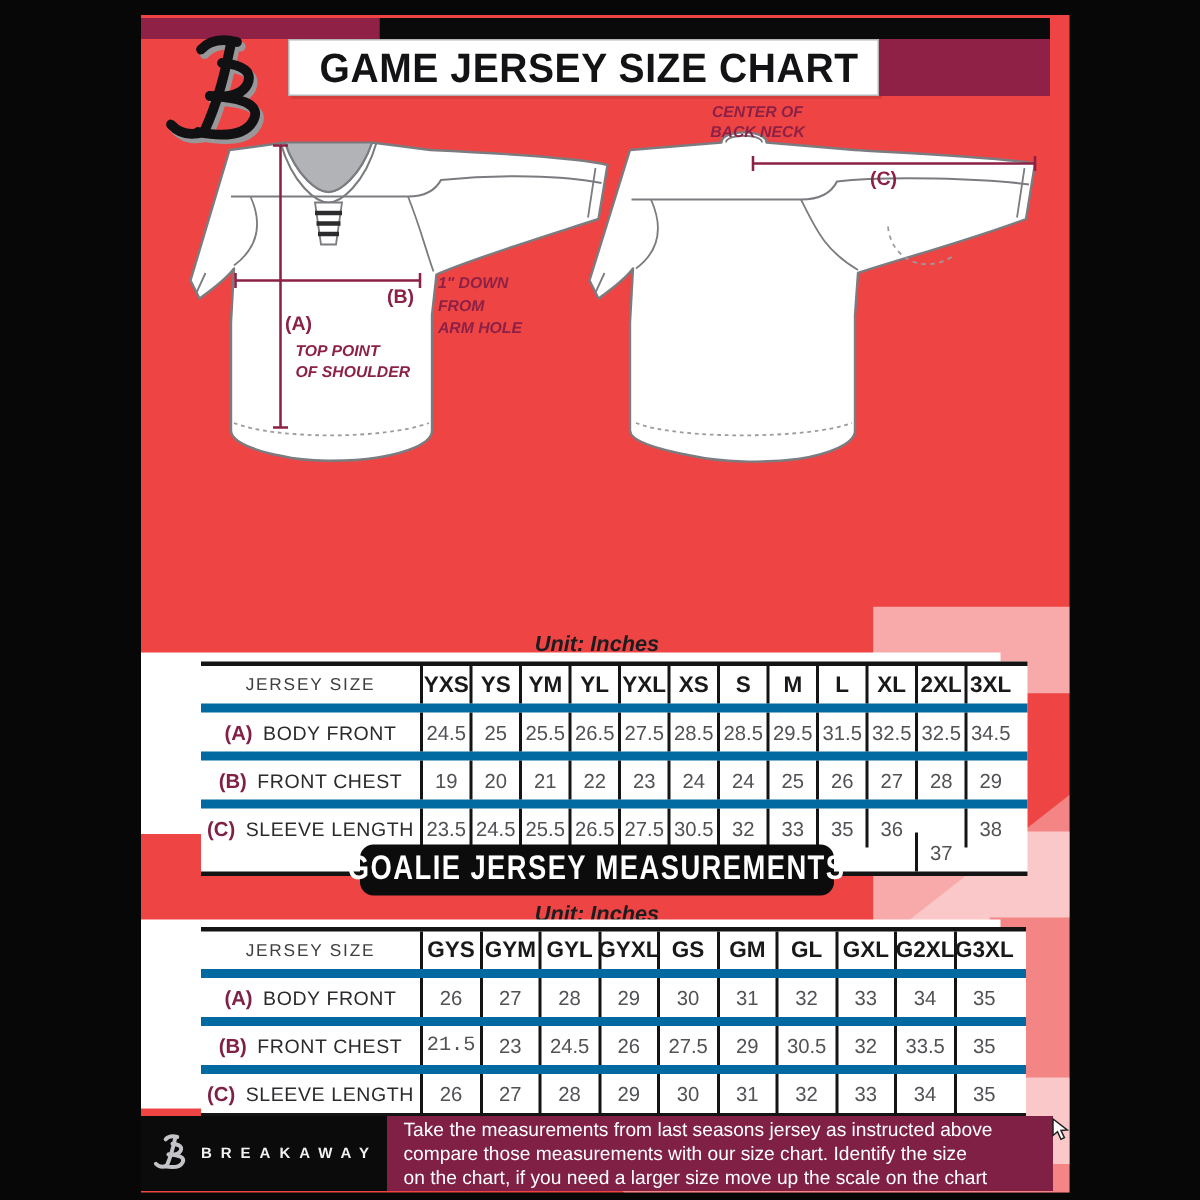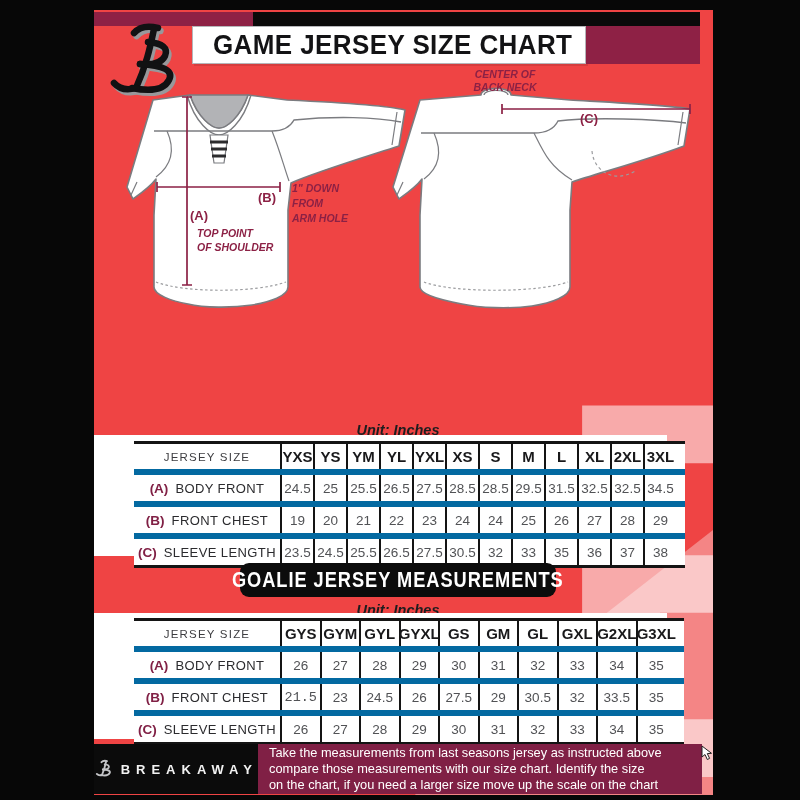--- a/index.html
+++ b/index.html
@@ -79,21 +79,21 @@
   .corner-lbl{font-size:11.5px;letter-spacing:1.2px;color:#3d3d40;}
   .sz-h{font-size:15px;font-weight:bold;color:#19191b;}
   .num{font-size:13.5px;color:#515255;}
   .rkey{font-size:13.5px;font-weight:bold;}
   .rlbl{font-size:13px;color:#2b2b2e;letter-spacing:0.4px;}
   
   .f-black{
     position:absolute;left:0;top:734px;width:164px;height:50px;background:#0b0b0b;
     display:flex;align-items:center;justify-content:center;gap:8px;
   }
-  .f-brand{color:#f2f2f2;font-size:13px;font-weight:bold;letter-spacing:6px;}
+  .f-brand{color:#f2f2f2;font-size:10px;font-weight:bold;letter-spacing:6px;}
   .f-maroon{
     position:absolute;left:164px;top:734px;width:444px;height:50px;
     color:#fff;font-size:12.8px;line-height:15.8px;
     display:flex;align-items:center;padding-left:11px;box-sizing:border-box;
   }
   .cursor{position:absolute;left:701px;top:745px;}
 </style>
 </head>
 <body>
 
@@ -359,21 +359,21 @@
         </div>
         <div class="cell szcell" style="width: 31px;">
           <span class="num">33</span>
         </div>
         <div class="cell szcell" style="width: 31px;">
           <span class="num">35</span>
         </div>
         <div class="cell szcell" style="width: 31px;">
           <span class="num">36</span>
         </div>
-        <div class="cell szcell" style="width: 31px;">
+        <div class="cell szcell" style="width: 31px; margin-top: 16px;">
           <span class="num">37</span>
         </div>
         <div class="cell szcell" style="width: 31px;">
           <span class="num">38</span>
         </div>
         <div class="cell spacer"></div>
       </div>
     </div>
 
   <div class="sec-box sec-goalie">

